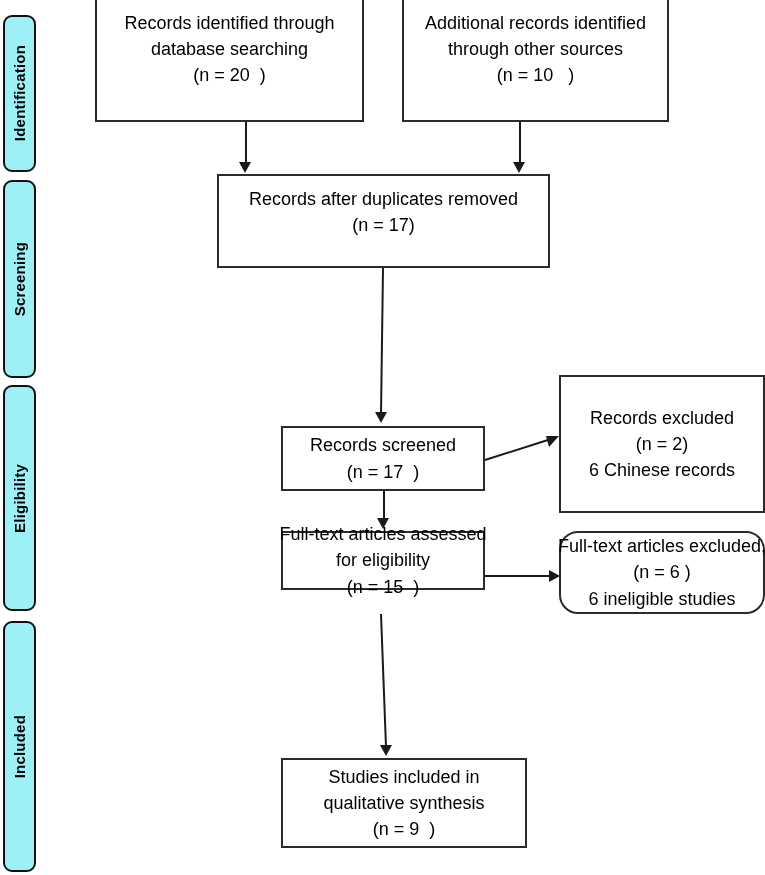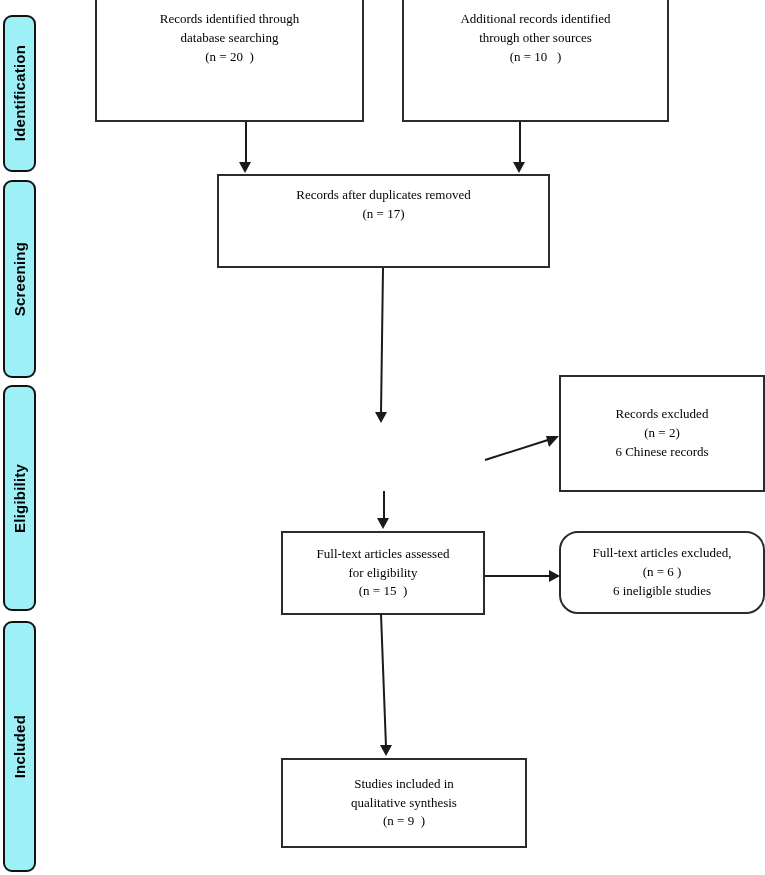--- a/index.html
+++ b/index.html
@@ -49,26 +49,25 @@
     display: flex;
     flex-direction: column;
     align-items: center;
     padding-top: 10px;
   }
   .flow-box.center-v {
     justify-content: center;
     padding-top: 0;
   }
   .flow-box .line {
-    font-size: 13px;
+    font-size: 18px;
     color: #000000;
     line-height: 1.45;
     text-align: center;
     white-space: pre;
-    font-family: Liberation Serif, serif;
   }
 
   
   .v-line {
     position: absolute;
     width: 0;
     border-left: 2px solid #1a1a1a;
   }
   .h-line {
     position: absolute;
@@ -138,36 +137,40 @@
   <div class="flow-box" style="left:217px; top:174px; width:333px; height:94px;">
     <div class="line">Records after duplicates removed</div>
     <div class="line">(n = 17)</div>
   </div>
 
   <svg class="diag-svg" style="left:0; top:0; width:765px; height:875px;">
     <line x1="383" y1="268" x2="381" y2="414" stroke="#1a1a1a" stroke-width="2"></line>
   </svg>
   <div class="arrow-down" style="left:375px; top:412px;"></div>
 
+  <div class="flow-box center-v" style="left:281px; top:426px; width:204px; height:65px;">
+    <div class="line">Records screened</div>
+    <div class="line">(n = 17  )</div>
+  </div>
 
-  <div class="flow-box center-v" style="left:559px; top:375px; width:206px; height:117px;">
+  <div class="flow-box center-v" style="left:559px; top:375px; width:206px; height:138px;">
     <div class="line">Records excluded</div>
     <div class="line">(n = 2)</div>
     <div class="line">6 Chinese records</div>
   </div>
 
   <svg class="diag-svg" style="left:0; top:0; width:765px; height:875px;">
     <line x1="485" y1="460" x2="551" y2="439" stroke="#1a1a1a" stroke-width="2"></line>
     <polygon points="559,436 546,436 549,447" fill="#1a1a1a"></polygon>
   </svg>
 
   <div class="v-line" style="left:383px; top:491px; height:29px;"></div>
   <div class="arrow-down" style="left:377px; top:518px;"></div>
 
-  <div class="flow-box center-v" style="left:281px; top:531px; width:204px; height:84px;">
+  <div class="flow-box center-v" style="left:281px; top:531px; width:204px; height:59px;">
     <div class="line">Full-text articles assessed</div>
     <div class="line">for eligibility</div>
     <div class="line">(n = 15  )</div>
   </div>
 
   <div class="flow-box center-v" style="left:559px; top:531px; width:206px; height:83px;border-radius:19px;">
     <div class="line">Full-text articles excluded,</div>
     <div class="line">(n = 6 )</div>
     <div class="line">6 ineligible studies</div>
   </div>

